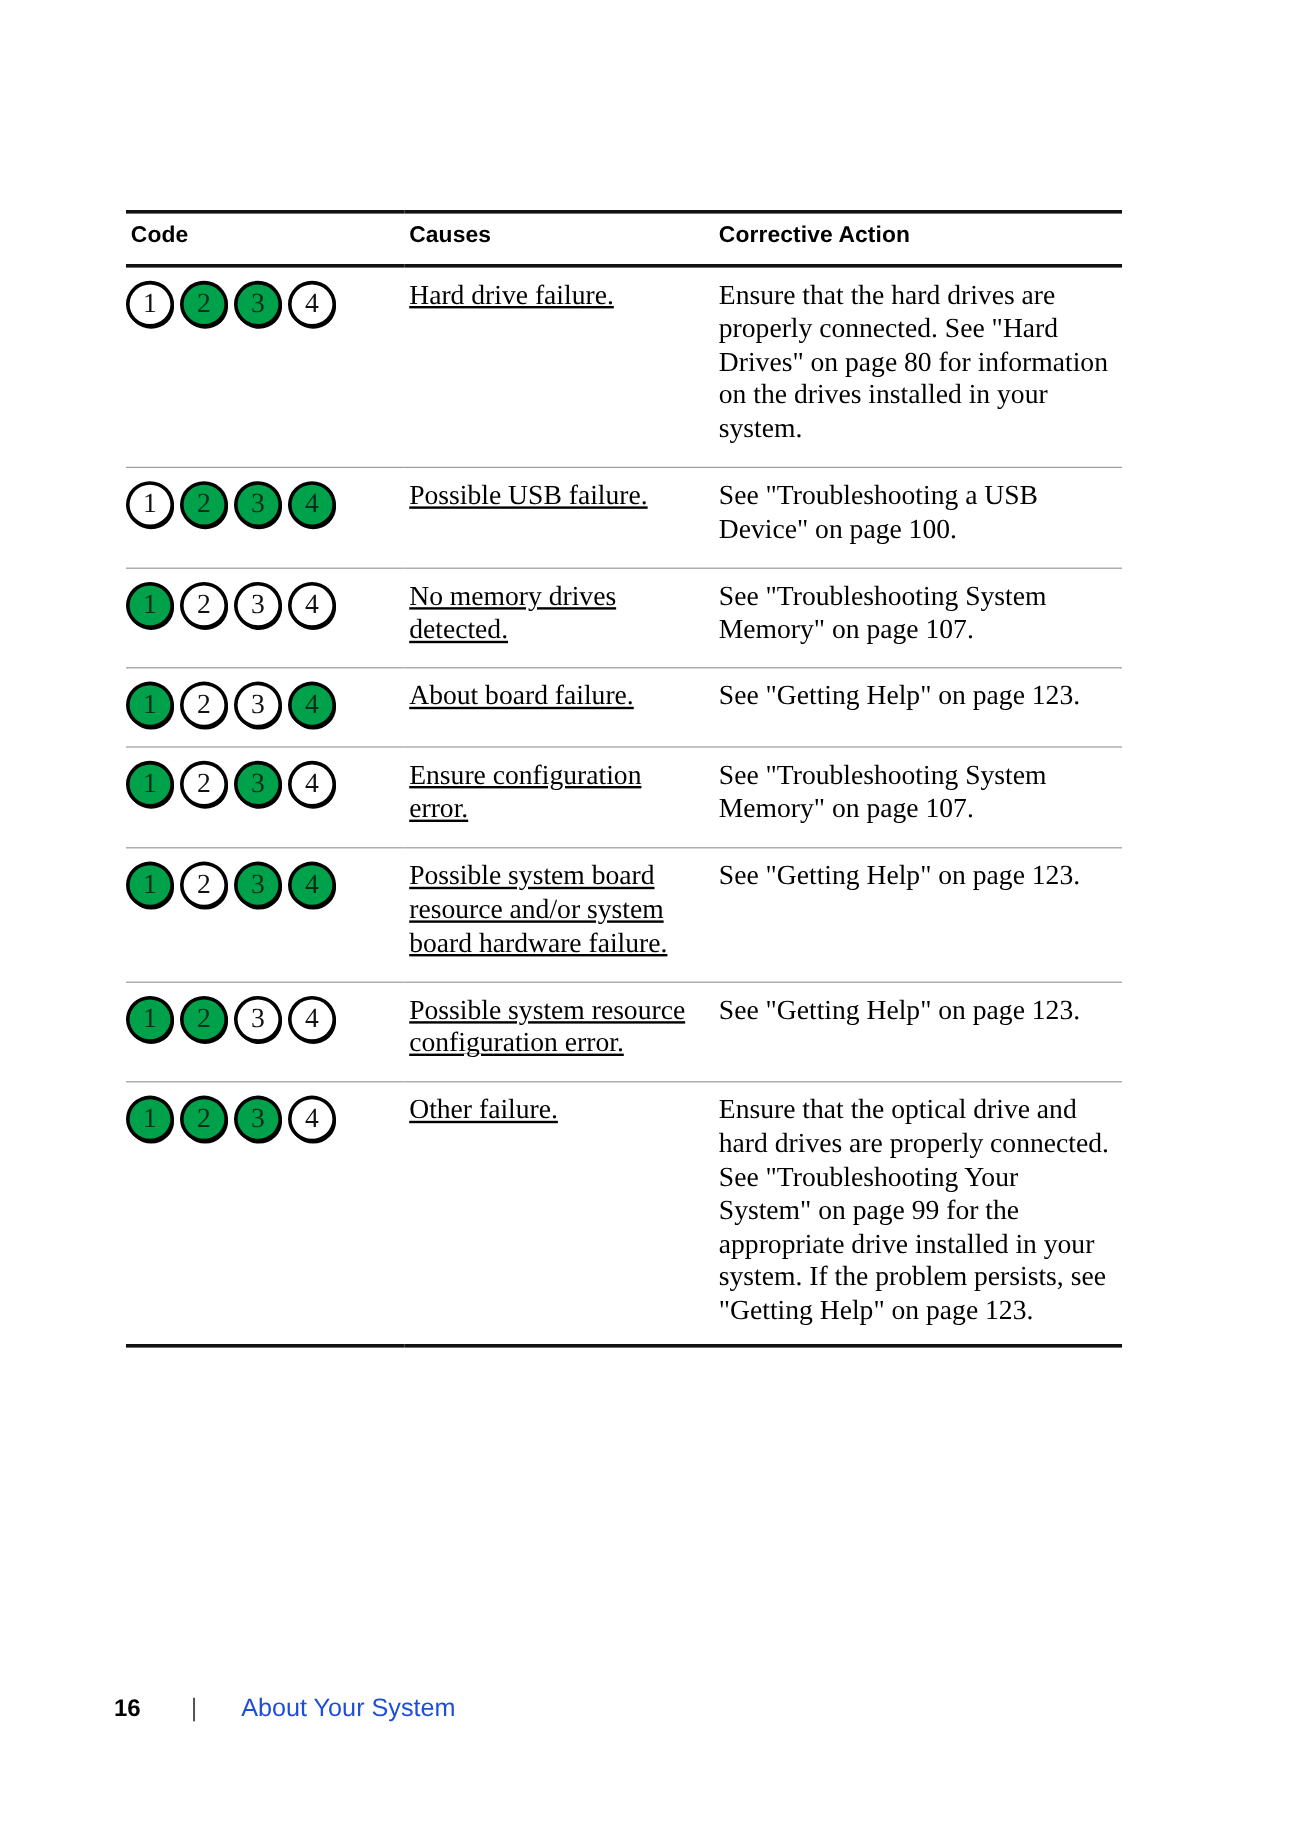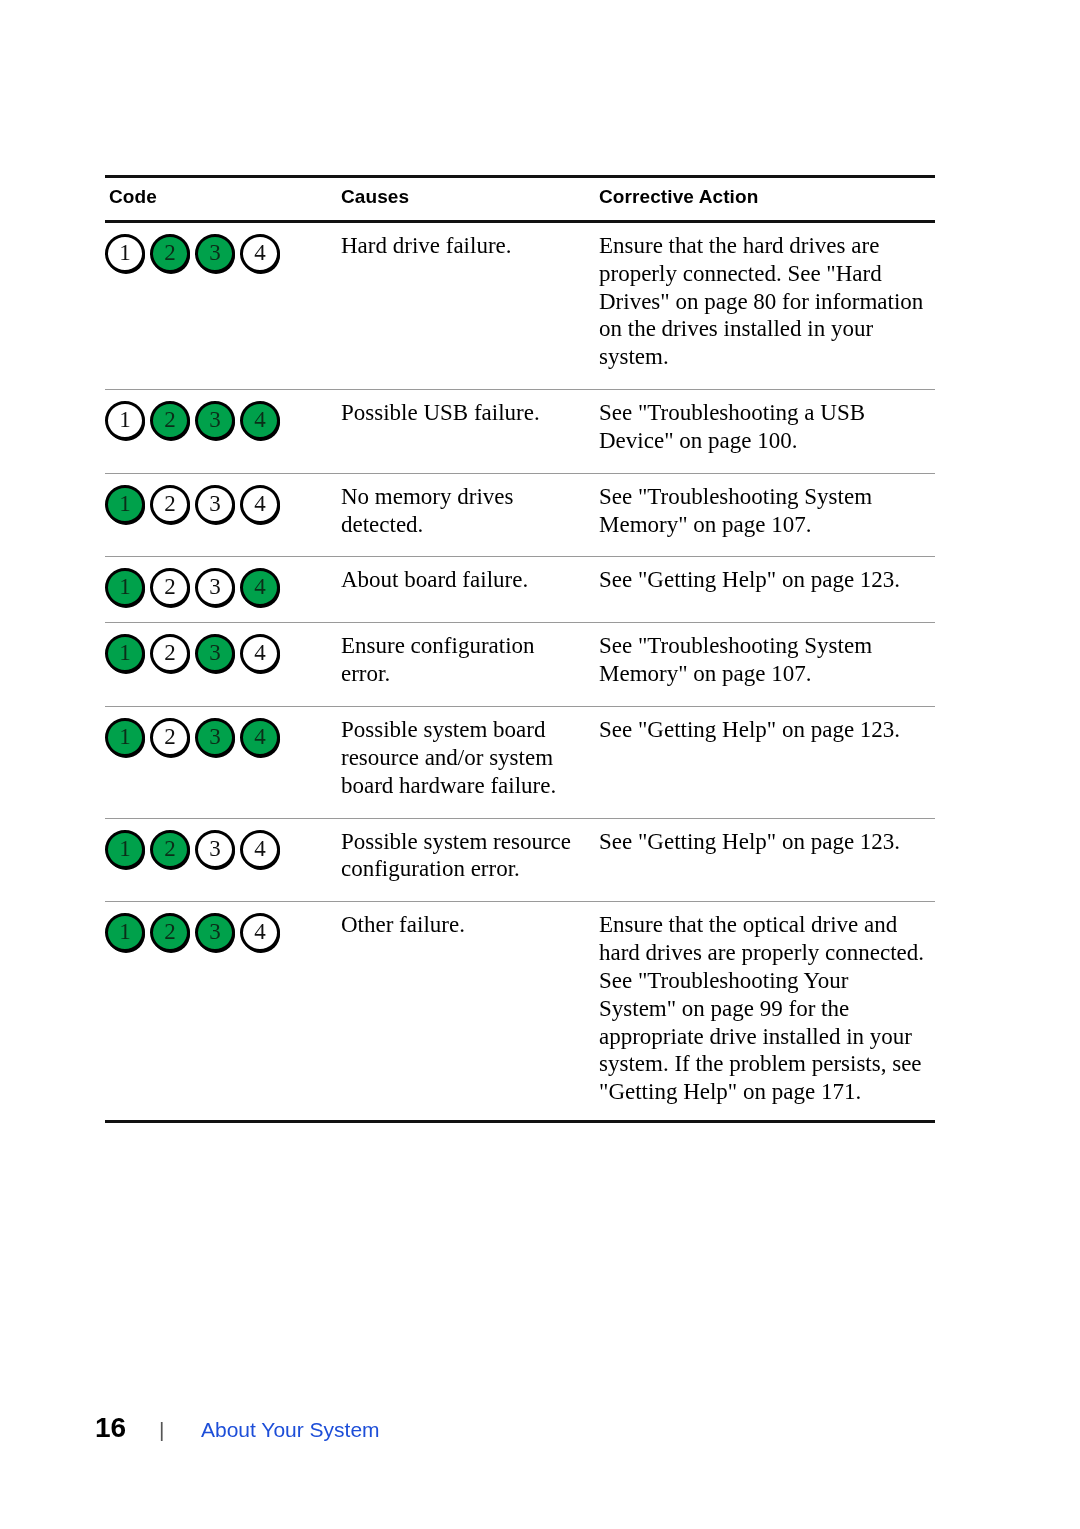--- a/index.html
+++ b/index.html
@@ -68,21 +68,21 @@
 
   tbody tr:last-child td {
     border-bottom: 3px solid #111111;
     padding-bottom: 14px;
   }
 
   td.cell-code {
     padding: 7px 6px 14px 0px;
   }
 
-  td.cell-cause  { padding-right: 8px; }
+  td.cell-cause  { padding-right: 8px; text-decoration: underline; }
   td.cell-action { padding-right: 0px; }
 
   .cell-text {
     display: block;
     max-width: 330px;
   }
 
   
   .leds {
     display: flex;
@@ -147,21 +147,21 @@
     position: absolute;
     left: 95px;
     top: 1412px;
     display: flex;
     align-items: baseline;
     font-family: "Liberation Sans", sans-serif;
   }
 
   .footer-page {
     font-weight: bold;
-    font-size: 28px;
+    font-size: 20px;
     color: #000000;
     width: 46px;
     display: inline-block;
   }
 
   .footer-sep {
     color: #555555;
     font-size: 21px;
     width: 60px;
     display: inline-block;
@@ -441,21 +441,21 @@
                   <div class="led-face">
                     <span class="led-num">4</span>
                   </div>
                 </div>
               </div>
             </td>
             <td class="cell-cause">
               <span class="cell-text">Other failure.</span>
             </td>
             <td class="cell-action">
-              <span class="cell-text">Ensure that the optical drive and hard drives are properly connected. See "Troubleshooting Your System" on page 99 for the appropriate drive installed in your system. If the problem persists, see "Getting Help" on page 171.</span>
+              <span class="cell-text">Ensure that the optical drive and hard drives are properly connected. See "Troubleshooting Your System" on page 99 for the appropriate drive installed in your system. If the problem persists, see "Getting Help" on page 123.</span>
             </td>
           </tr>
         </tbody>
     </table>
   </div>
 
   <div class="footer">
     <span class="footer-page">16</span>
     <span class="footer-sep">|</span>
     <span class="footer-title">About Your System</span>

